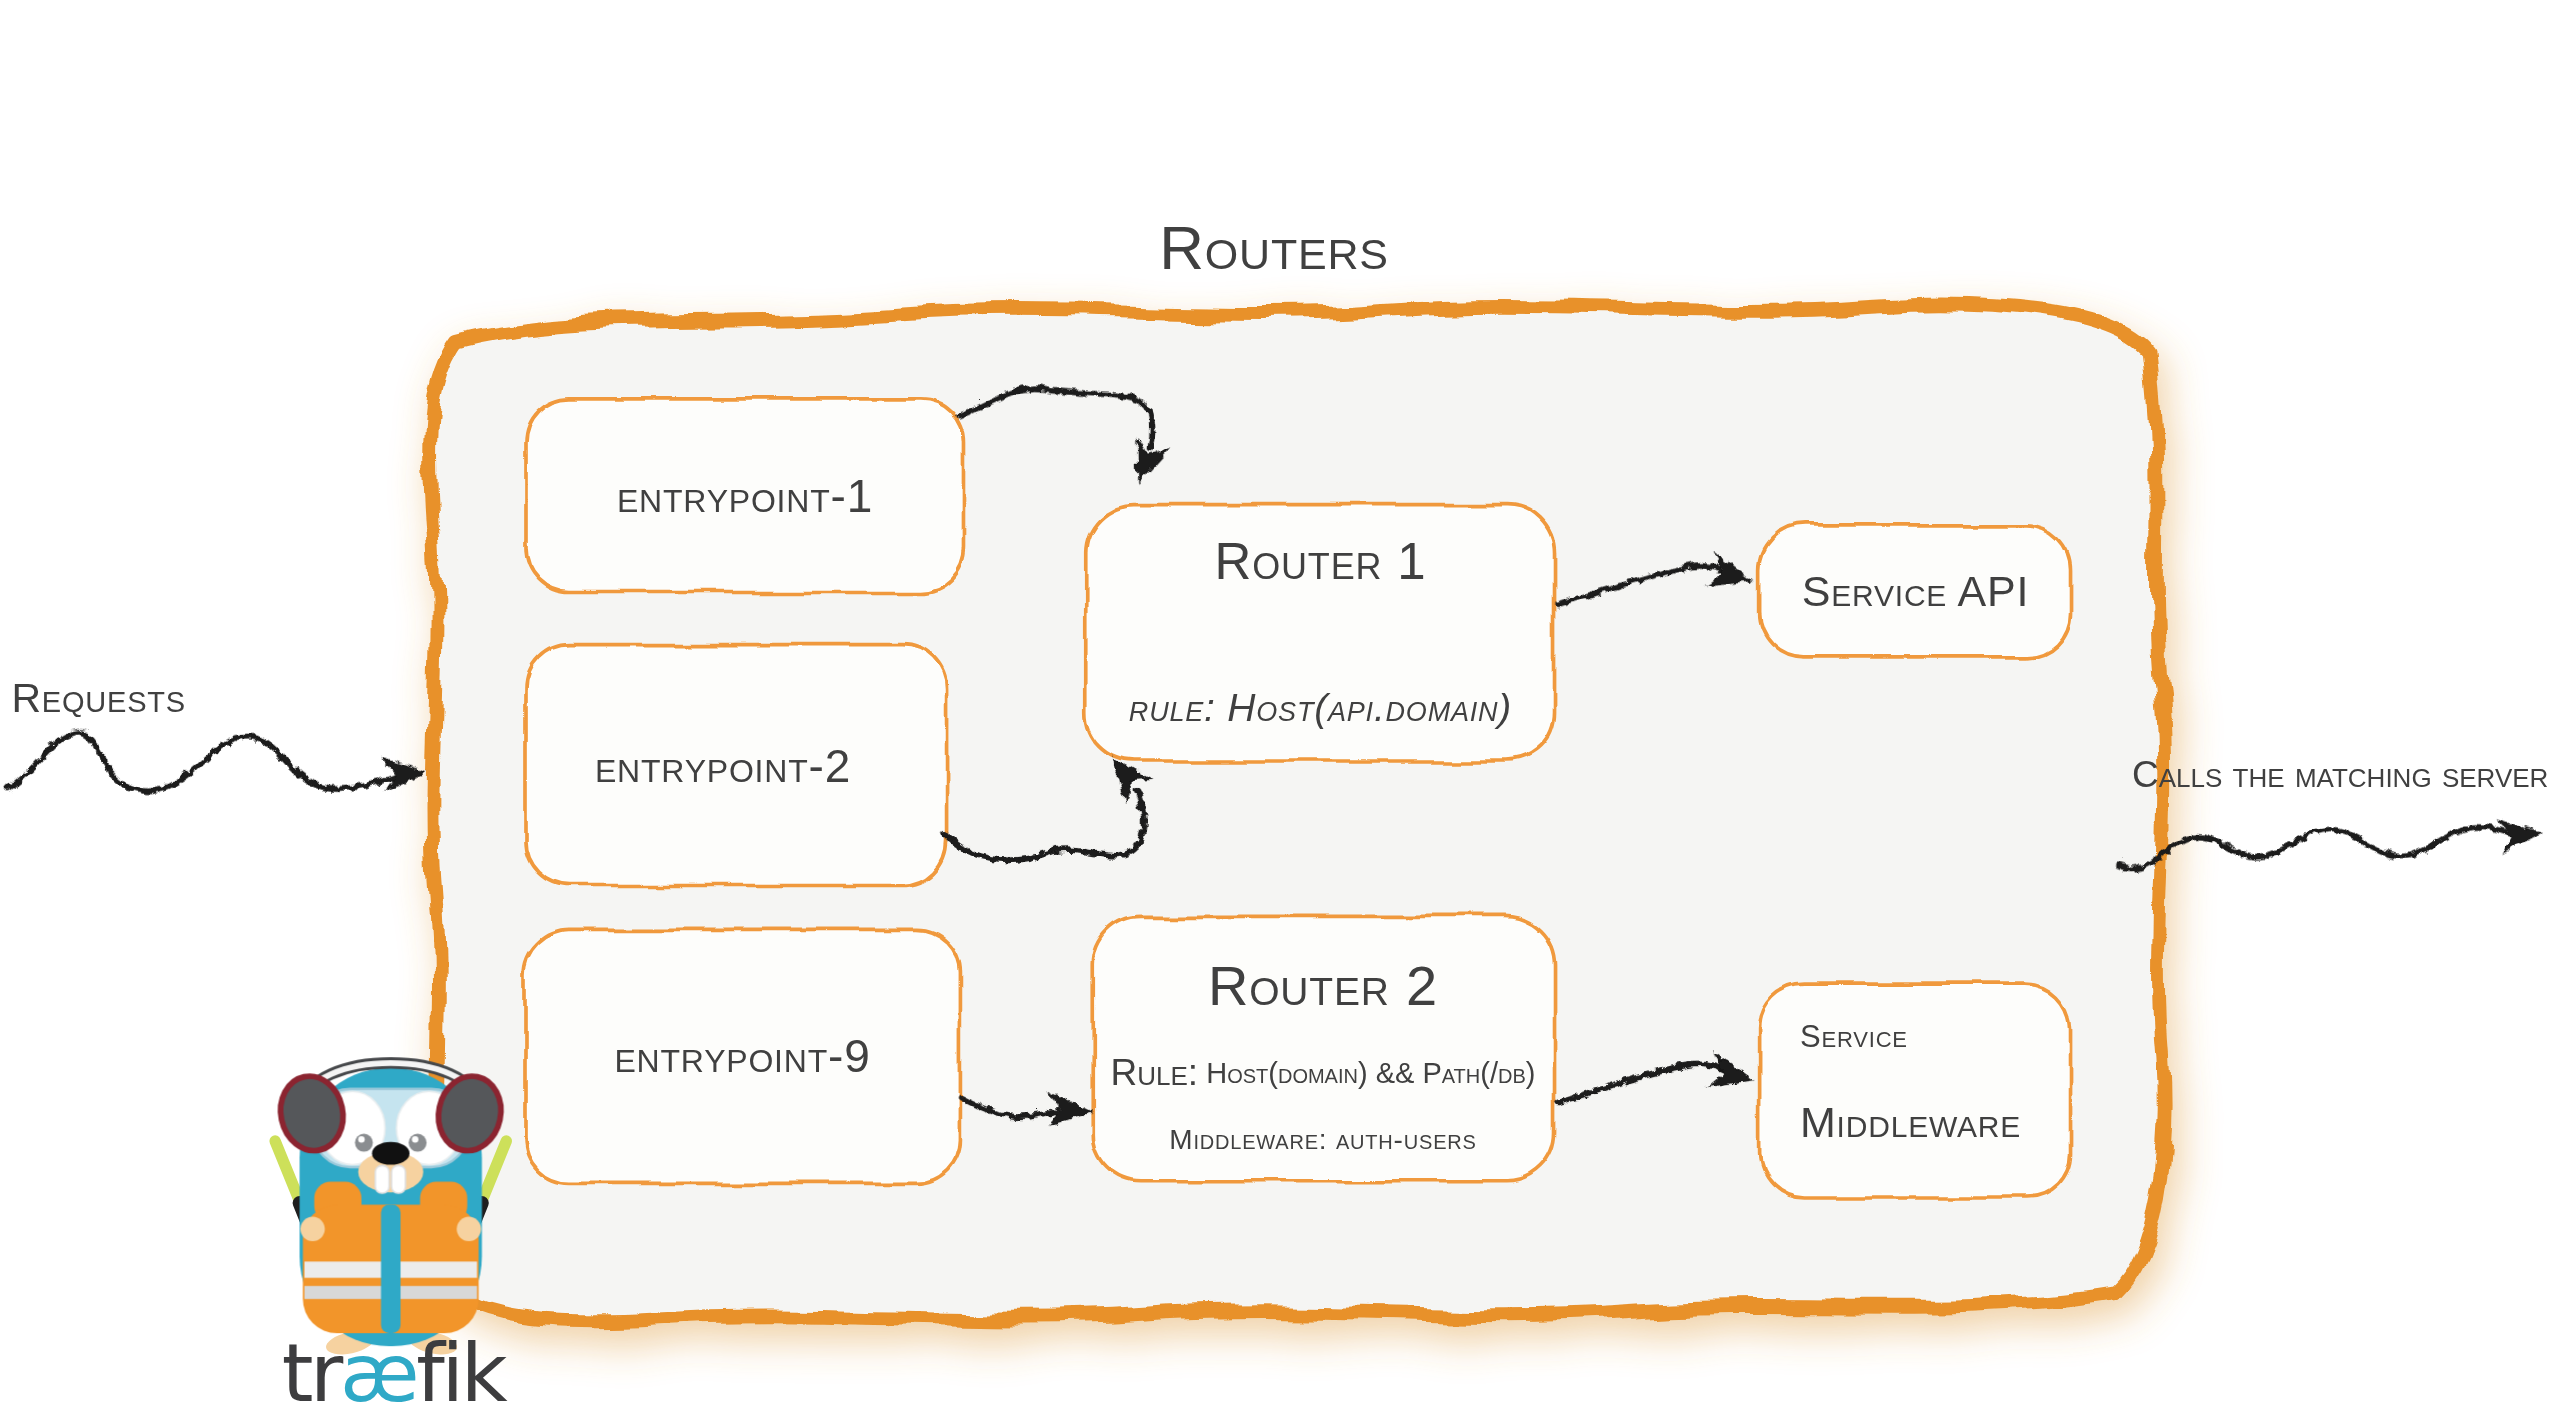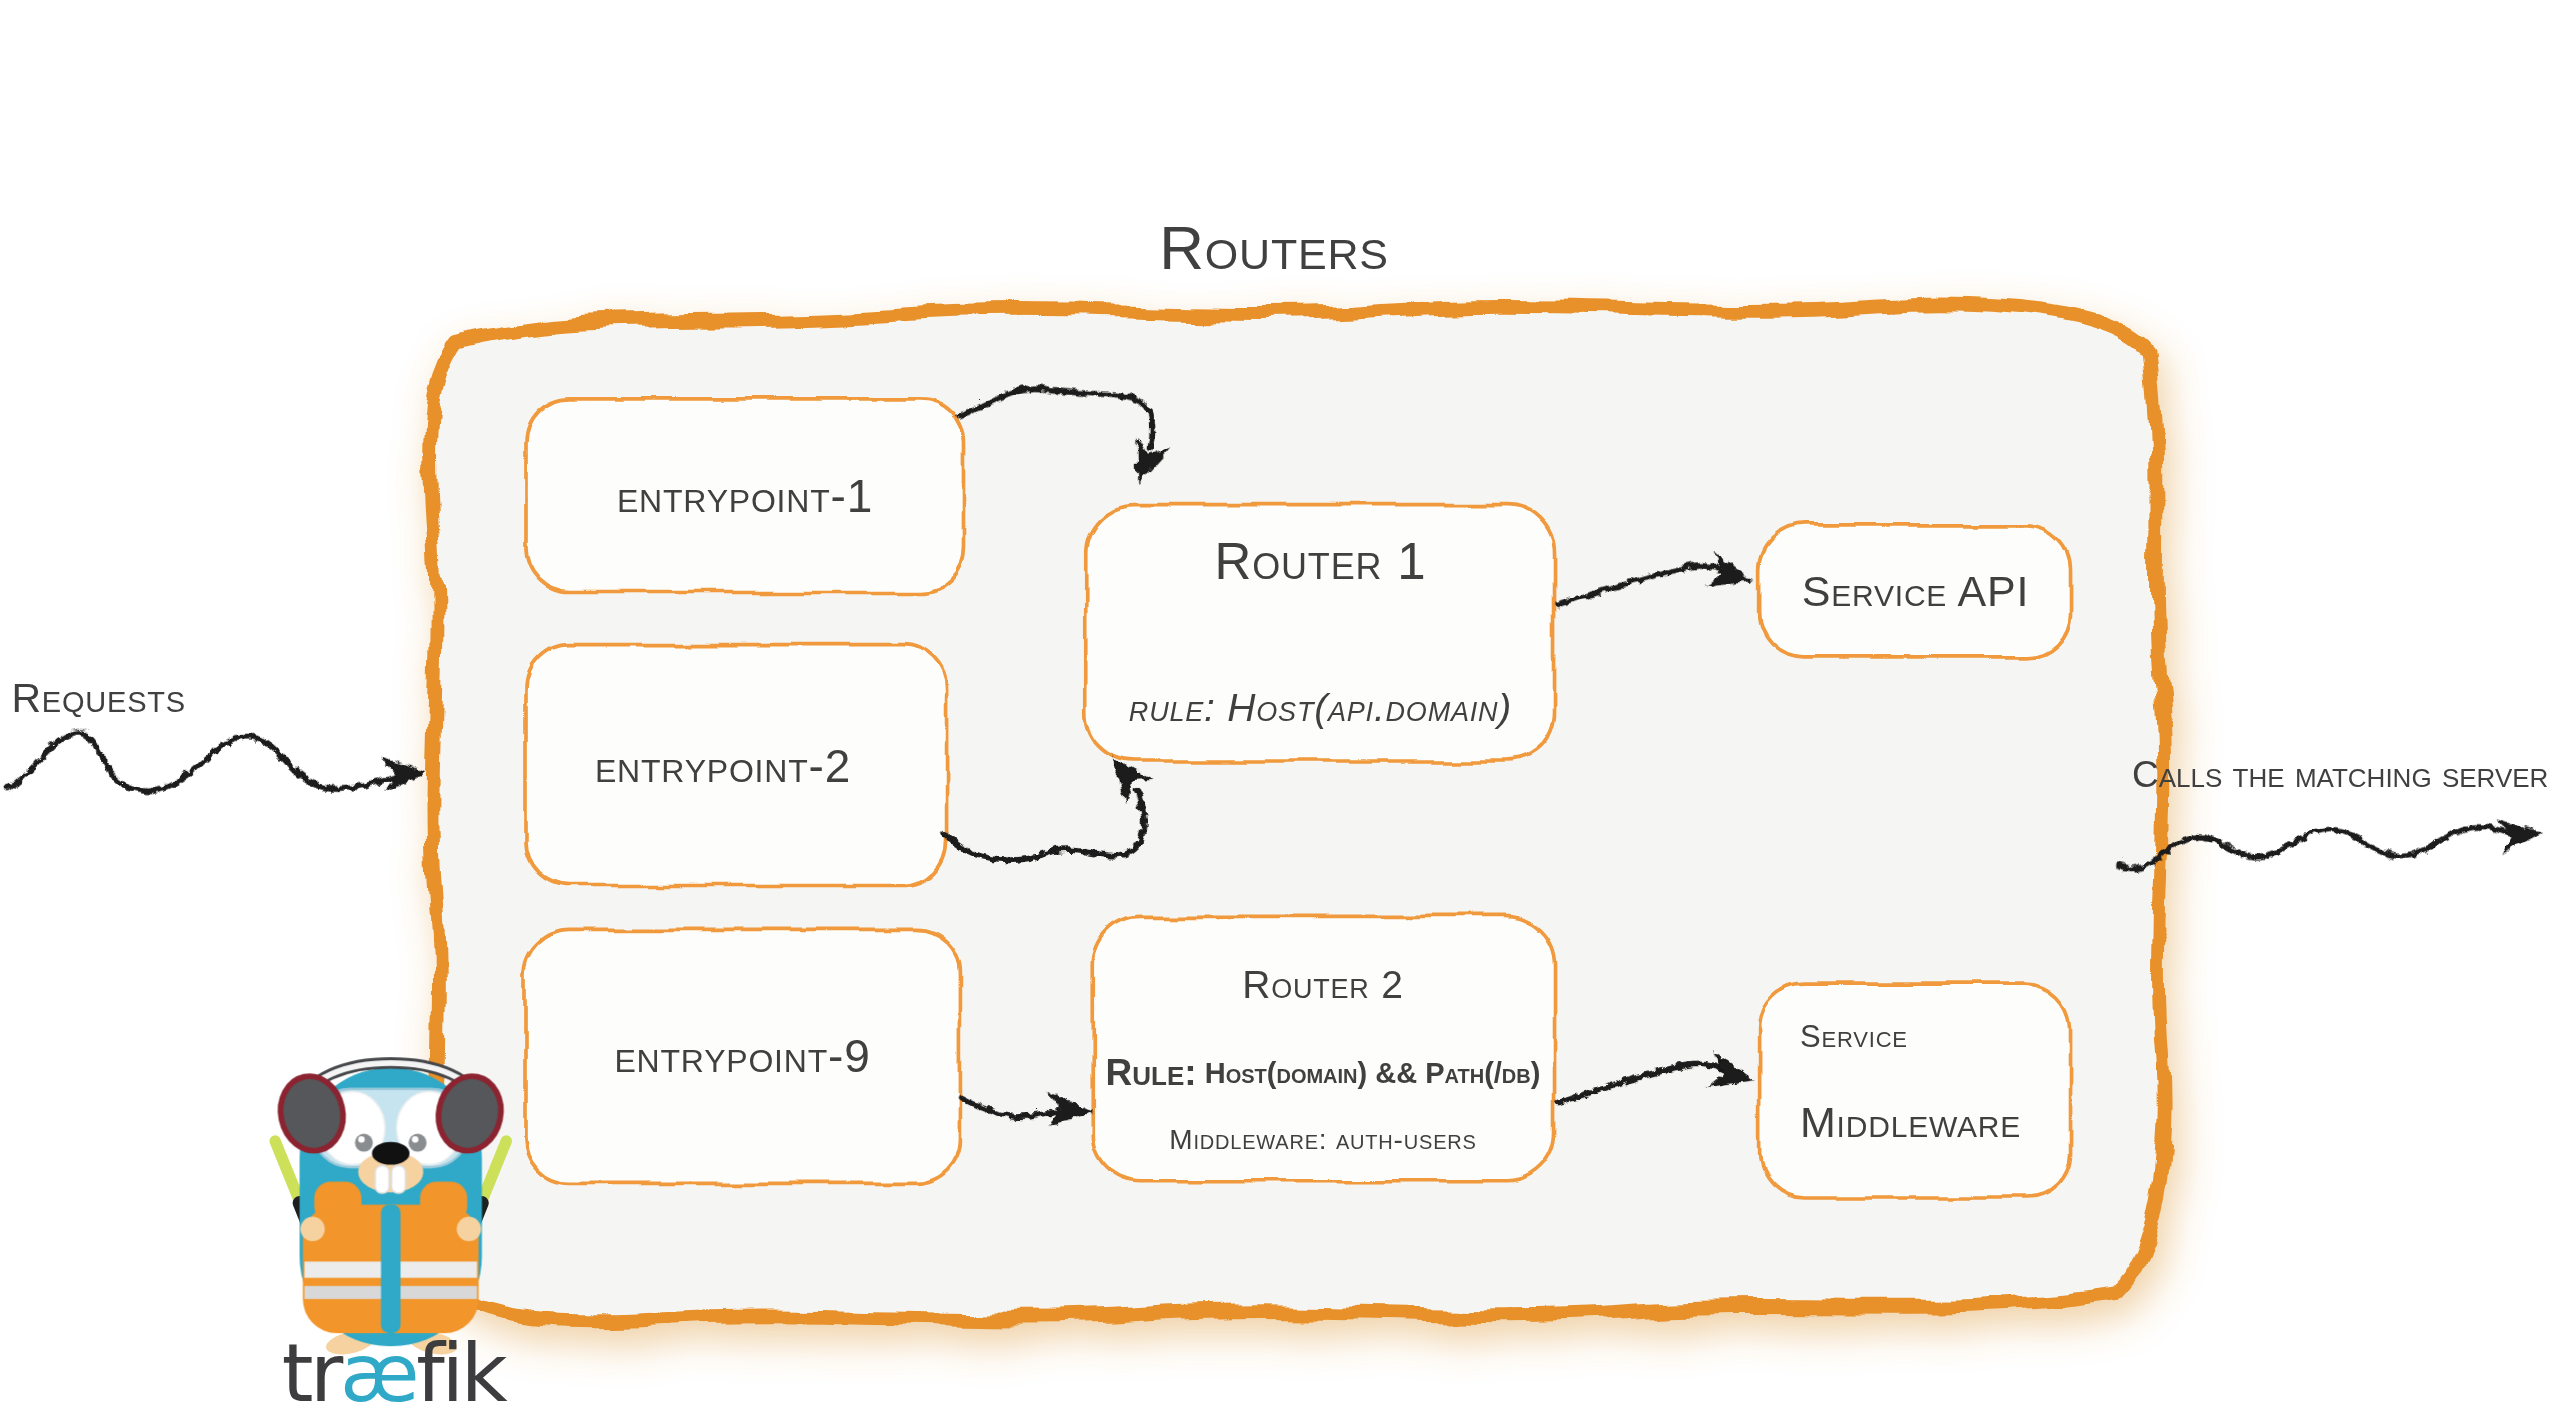--- a/index.html
+++ b/index.html
@@ -12,22 +12,22 @@
   .abs{position:absolute;}
   svg.layer{position:absolute;left:0;top:0;width:2576px;height:1408px;}
   .lbl{display:flex;align-items:center;justify-content:center;text-align:center;
        font-variant:small-caps;letter-spacing:0.8px;white-space:nowrap;color:#404040;}
   .title{left:1030px;top:207px;width:488px;height:81px;font-size:62px;}
   .ep1{left:525px;top:399px;width:440px;height:194px;font-size:46px;}
   .ep2{left:512px;top:645px;width:422px;height:241px;font-size:46px;}
   .ep3{left:525px;top:929px;width:435px;height:254px;font-size:46px;}
   .r1name{left:1086px;top:527px;width:469px;height:68px;font-size:51px;}
   .r1rule{left:1086px;top:674px;width:469px;height:68px;font-size:39px;font-style:italic;}
-  .r2name{left:1092px;top:951px;width:462px;height:68px;font-size:39px;}
-  .r2rule{left:1092px;top:1048px;width:462px;height:50px;font-size:37px;letter-spacing:0;font-weight:bold;}
+  .r2name{left:1092px;top:951px;width:462px;height:68px;font-size:56px;}
+  .r2rule{left:1092px;top:1048px;width:462px;height:50px;font-size:37px;letter-spacing:0;}
   .r2rule .val{font-size:29px;margin-left:8.1px;letter-spacing:0;}
   .r2mw{left:1092px;top:1110px;width:462px;height:60px;font-size:28px;}
   .apilbl{left:1760px;top:525px;width:311px;height:132px;font-size:43px;}
   .dashline1{left:1800px;top:1012px;width:269px;height:50px;justify-content:flex-start;font-size:31px;}
   .dashline2{left:1800px;top:1097px;width:269px;height:50px;justify-content:flex-start;font-size:43px;}
   .requests{left:11.4px;top:671px;height:54px;font-size:41px;}
   .calls{left:2132px;top:750px;height:50px;font-size:37px;letter-spacing:0;}
   .wordmark{left:241px;top:1330px;width:304px;height:85px;
     font-family:"DejaVu Sans",sans-serif;font-size:81px;font-weight:500;
     letter-spacing:-3.3px;color:#3d3d3f;display:flex;align-items:center;justify-content:center;}

